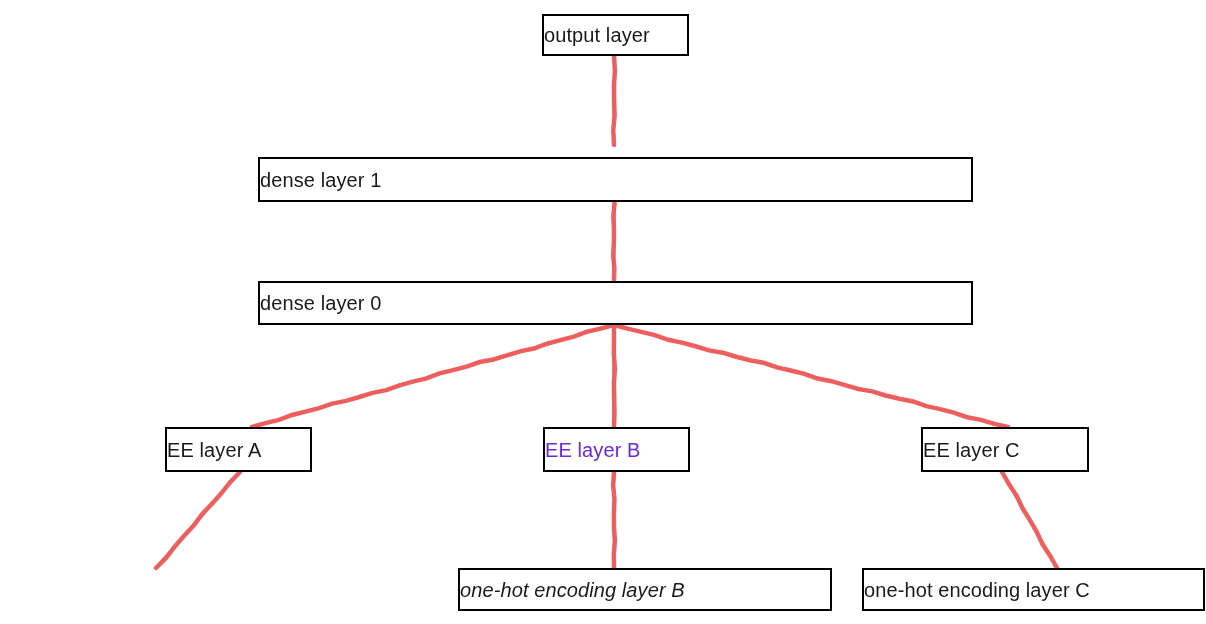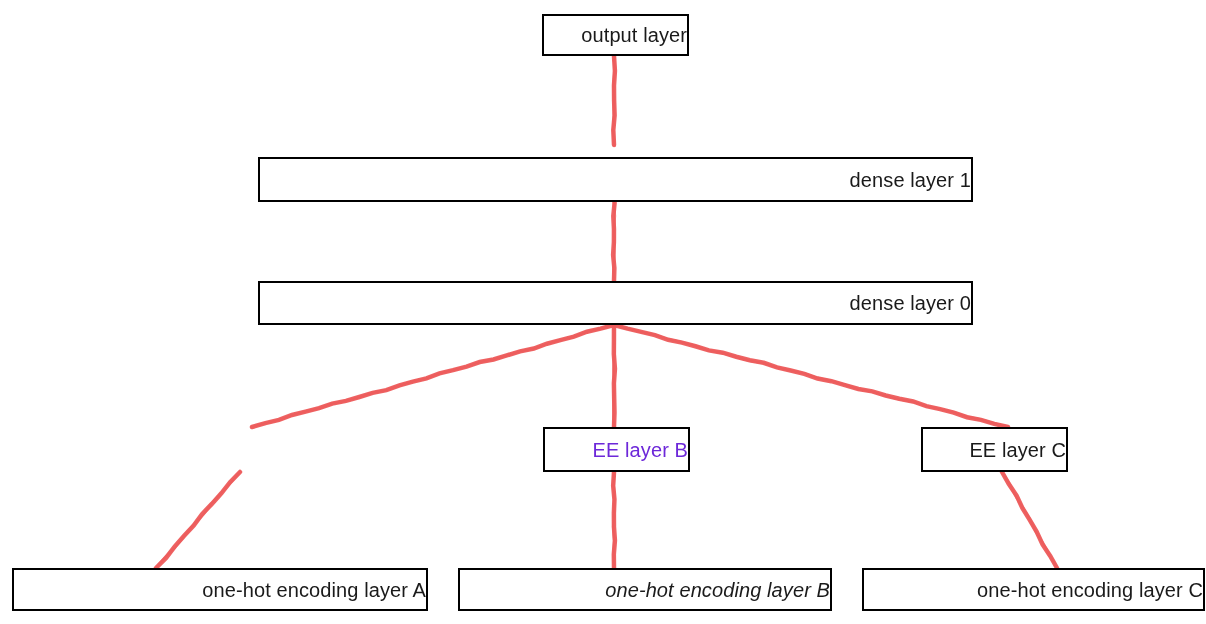--- a/index.html
+++ b/index.html
@@ -25,21 +25,21 @@
     height: 624px;
     pointer-events: none;
   }
   .node-box {
     position: absolute;
     box-sizing: border-box;
     background: #ffffff;
     border: 2px solid #000000;
     display: flex;
     align-items: center;
-    justify-content: flex-end;
+    justify-content: flex-start;
     z-index: 2;
   }
   .node-label {
     font-family: "Liberation Sans", sans-serif;
     font-size: 20px;
     line-height: 20px;
     color: #1a1a1a;
     white-space: nowrap;
     letter-spacing: 0.1px;
   }
@@ -82,30 +82,30 @@
         <path d="M1002.00,472.00 L1009.42,483.69 L1015.55,496.11 L1022.91,507.84 L1030.18,519.61 L1036.06,532.18 L1043.59,543.80 L1050.12,556.01 L1057.00,568.00" stroke="#ED5B5B" stroke-width="2.48" stroke-linecap="round" fill="none" opacity="0.7"></path>
       </g>
     </svg>
 <div class="node-box" style="left: 542px; top: 14px; width: 147px; height: 42px; border-color: rgb(0, 0, 0); border-width: 2px; background: rgb(255, 255, 255);">
       <span class="node-label" style="color: rgb(26, 26, 26); font-size: 20px;">output layer</span>
     </div>
     <div class="node-box" style="left: 258px; top: 145px; width: 715px; height: 45px; border-color: rgb(0, 0, 0); border-width: 2px; background: rgb(255, 255, 255); margin-top: 12px;">
       <span class="node-label" style="color: rgb(26, 26, 26); font-size: 20px;">dense layer 1</span>
     </div>
     <div class="node-box" style="left: 258px; top: 281px; width: 715px; height: 44px; border-color: rgb(0, 0, 0); border-width: 2px; background: rgb(255, 255, 255);">
-      <span class="node-label" style="color: rgb(26, 26, 26); font-size: 20px; margin-left: 26px;">dense layer 0</span>
+      <span class="node-label" style="color: rgb(26, 26, 26); font-size: 20px;">dense layer 0</span>
+    </div>
+    <div class="node-box" style="left: 165px; top: 427px; width: 147px; height: 45px; border-color: rgb(0, 0, 0); border-width: 2px; background: rgb(255, 255, 255);">
+      <span class="node-label" style="color: rgb(26, 26, 26); font-size: 20px;">EE layer A</span>
     </div>
     <div class="node-box" style="left: 543px; top: 427px; width: 147px; height: 45px; border-color: rgb(0, 0, 0); border-width: 2px; background: rgb(255, 255, 255);">
       <span class="node-label" style="color: #6d28d9; font-size: 20px;">EE layer B</span>
     </div>
-    <div class="node-box" style="left: 921px; top: 427px; width: 147px; height: 45px; border-color: rgb(0, 0, 0); border-width: 2px; background: rgb(255, 255, 255);">
+    <div class="node-box" style="left: 921px; top: 427px; width: 168px; height: 45px; border-color: rgb(0, 0, 0); border-width: 2px; background: rgb(255, 255, 255);">
       <span class="node-label" style="color: rgb(26, 26, 26); font-size: 20px;">EE layer C</span>
-    </div>
-    <div class="node-box" style="left: 12px; top: 568px; width: 416px; height: 43px; border-color: rgb(0, 0, 0); border-width: 2px; background: rgb(255, 255, 255);">
-      <span class="node-label" style="color: rgb(26, 26, 26); font-size: 20px;">one-hot encoding layer A</span>
     </div>
     <div class="node-box" style="left: 458px; top: 568px; width: 374px; height: 43px; border-color: rgb(0, 0, 0); border-width: 2px; background: rgb(255, 255, 255); font-style: italic;">
       <span class="node-label" style="color: rgb(26, 26, 26); font-size: 20px;">one-hot encoding layer B</span>
     </div>
-    <div class="node-box" style="left: 862px; top: 568px; width: 343px; height: 43px; border-color: rgb(0, 0, 0); border-width: 2px; background: rgb(255, 255, 255); padding-left: 12px;">
+    <div class="node-box" style="left: 862px; top: 568px; width: 343px; height: 43px; border-color: rgb(0, 0, 0); border-width: 2px; background: rgb(255, 255, 255);">
       <span class="node-label" style="color: rgb(26, 26, 26); font-size: 20px;">one-hot encoding layer C</span>
     </div>
   </div>
 
 </body></html>

